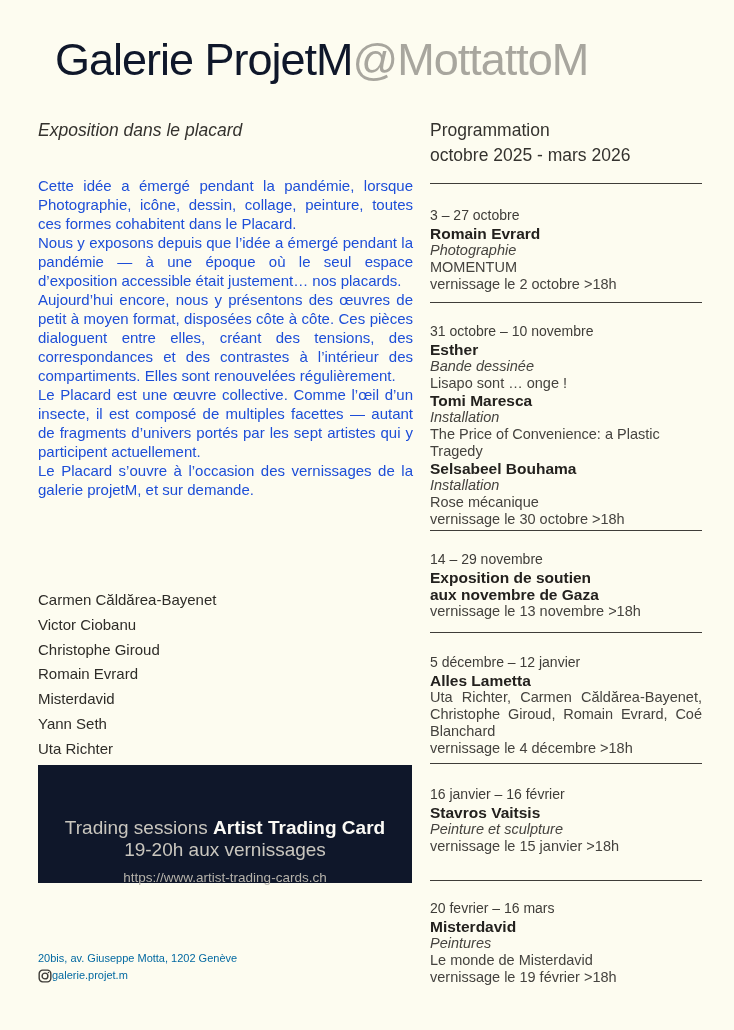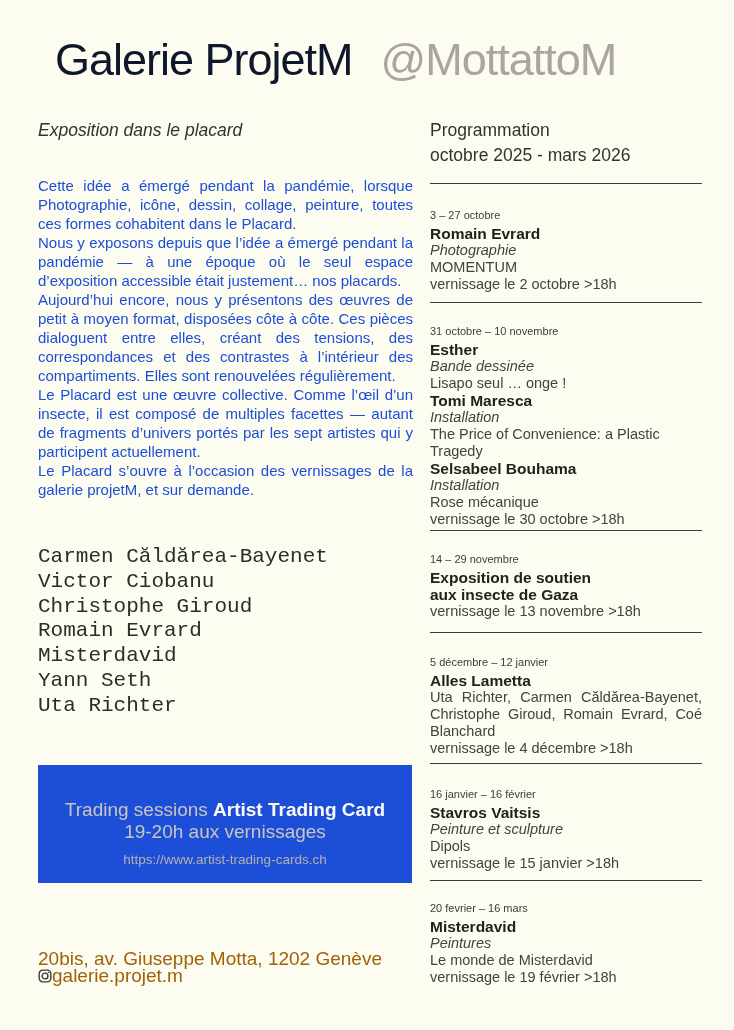--- a/index.html
+++ b/index.html
@@ -18,21 +18,21 @@
   .masthead {
     position: absolute;
     left: 55px;
     top: 37px;
     font-size: 45px;
     letter-spacing: -1px;
     line-height: 1;
     white-space: nowrap;
   }
   .masthead .title { color: #0f172a; }
-  .masthead .subtitle { color: #a8a69e; font-weight: 400; margin-left: 28px; }
+  .masthead .subtitle { color: #a8a69e; font-weight: 400; }
 
   
   .col-heading {
     position: absolute;
     font-size: 17.5px;
     line-height: 25px;
     color: #34322e;
   }
   .left-heading { left: 38px; top: 118px; font-style: italic; }
   .right-heading { left: 430px; top: 118px; width: 290px; }
@@ -46,80 +46,79 @@
     font-size: 15px;
     line-height: 19px;
     color: #1d4ed8;
   }
   .essay p { text-align: justify; }
 
   
   .artists {
     position: absolute;
     left: 38px;
-    top: 545px;
-    font-size: 21px;
+    top: 588px;
+    font-size: 15px;
     line-height: 24.8px;
     color: #2e2c28;
     list-style: none;
-    font-family: Liberation Mono, monospace;
   }
 
   
   .trading-box {
     position: absolute;
     left: 38px;
     top: 765px;
     width: 374px;
     height: 118px;
-    background: #1d4ed8;
+    background: #0f172a;
     color: #c9c6be;
     text-align: center;
-    padding-top: 34px;
+    padding-top: 52px;
   }
   .trading-box .line1 { font-size: 19px; line-height: 22px; }
   .trading-box .line1 b { color: #fbfaf5; }
   .trading-box .line2 { font-size: 19px; line-height: 22px; }
   .trading-box .url {
     display: inline-block;
     margin-top: 9px;
     font-size: 13.5px;
     color: #b5b2aa;
     text-decoration: none;
   }
 
   
   .footer {
     position: absolute;
     left: 38px;
     top: 950px;
-    font-size: 19px;
+    font-size: 11px;
     line-height: 17px;
-    color: #a16207;
+    color: #0369a1;
   }
   .footer .insta-row { display: flex; align-items: center; }
   .footer svg { display: block; }
 
   
   .rule {
     position: absolute;
     left: 430px;
     width: 272px;
     height: 0;
     border-top: 1px solid #3f3d39;
   }
   .event {
     position: absolute;
     left: 430px;
     width: 272px;
     font-size: 14.5px;
     line-height: 17px;
     color: #45433f;
   }
-  .event .date { font-size: 11px; color: #3f3d39; margin-bottom: 1px; }
+  .event .date { font-size: 14px; color: #3f3d39; margin-bottom: 1px; }
   .event .bold { font-weight: bold; font-size: 15.5px; color: #23211e; }
   .event .italic { font-style: italic; }
   .event .justify { text-align: justify; }
 </style>
 </head>
 <body>
 
 <div class="page">
 
   <div class="masthead">
@@ -178,49 +177,48 @@
         <div class="bold">Romain Evrard</div>
         <div class="italic">Photographie</div>
         <div class="regular">MOMENTUM</div>
         <div class="regular">vernissage le 2 octobre &gt;18h</div>
       </div>
       <div class="rule" style="top: 302px;"></div>
       <div class="event" style="top: 323px;">
         <div class="date">31 octobre – 10 novembre</div>
         <div class="bold">Esther</div>
         <div class="italic">Bande dessinée</div>
-        <div class="regular">Lisapo seul … onge !</div>
+        <div class="regular">Lisapo sont … onge !</div>
         <div class="bold">Tomi Maresca</div>
         <div class="italic">Installation</div>
         <div class="regular">The Price of Convenience: a Plastic Tragedy</div>
         <div class="bold">Selsabeel Bouhama</div>
         <div class="italic">Installation</div>
         <div class="regular">Rose mécanique</div>
         <div class="regular">vernissage le 30 octobre &gt;18h</div>
       </div>
       <div class="rule" style="top: 530px;"></div>
       <div class="event" style="top: 551px;">
         <div class="date">14 – 29  novembre</div>
         <div class="bold">Exposition de soutien</div>
-        <div class="bold">aux insecte de Gaza</div>
+        <div class="bold">aux novembre de Gaza</div>
         <div class="regular">vernissage le 13 novembre &gt;18h</div>
       </div>
       <div class="rule" style="top: 632px;"></div>
       <div class="event" style="top: 654px;">
         <div class="date">5 décembre – 12 janvier</div>
         <div class="bold">Alles Lametta</div>
         <div class="justify">Uta Richter, Carmen Căldărea-Bayenet, Christophe Giroud, Romain Evrard, Coé Blanchard</div>
         <div class="regular">vernissage le 4 décembre &gt;18h</div>
       </div>
       <div class="rule" style="top: 763px;"></div>
       <div class="event" style="top: 786px;">
         <div class="date">16 janvier – 16 février</div>
         <div class="bold">Stavros Vaitsis</div>
         <div class="italic">Peinture et sculpture</div>
-        <div class="regular">Dipols</div>
         <div class="regular">vernissage le 15 janvier &gt;18h</div>
       </div>
       <div class="rule" style="top: 880px;"></div>
       <div class="event" style="top: 900px;">
         <div class="date">20 fevrier – 16 mars</div>
         <div class="bold">Misterdavid</div>
         <div class="italic">Peintures</div>
         <div class="regular">Le monde de Misterdavid</div>
         <div class="regular">vernissage le 19 février &gt;18h</div>
       </div>

